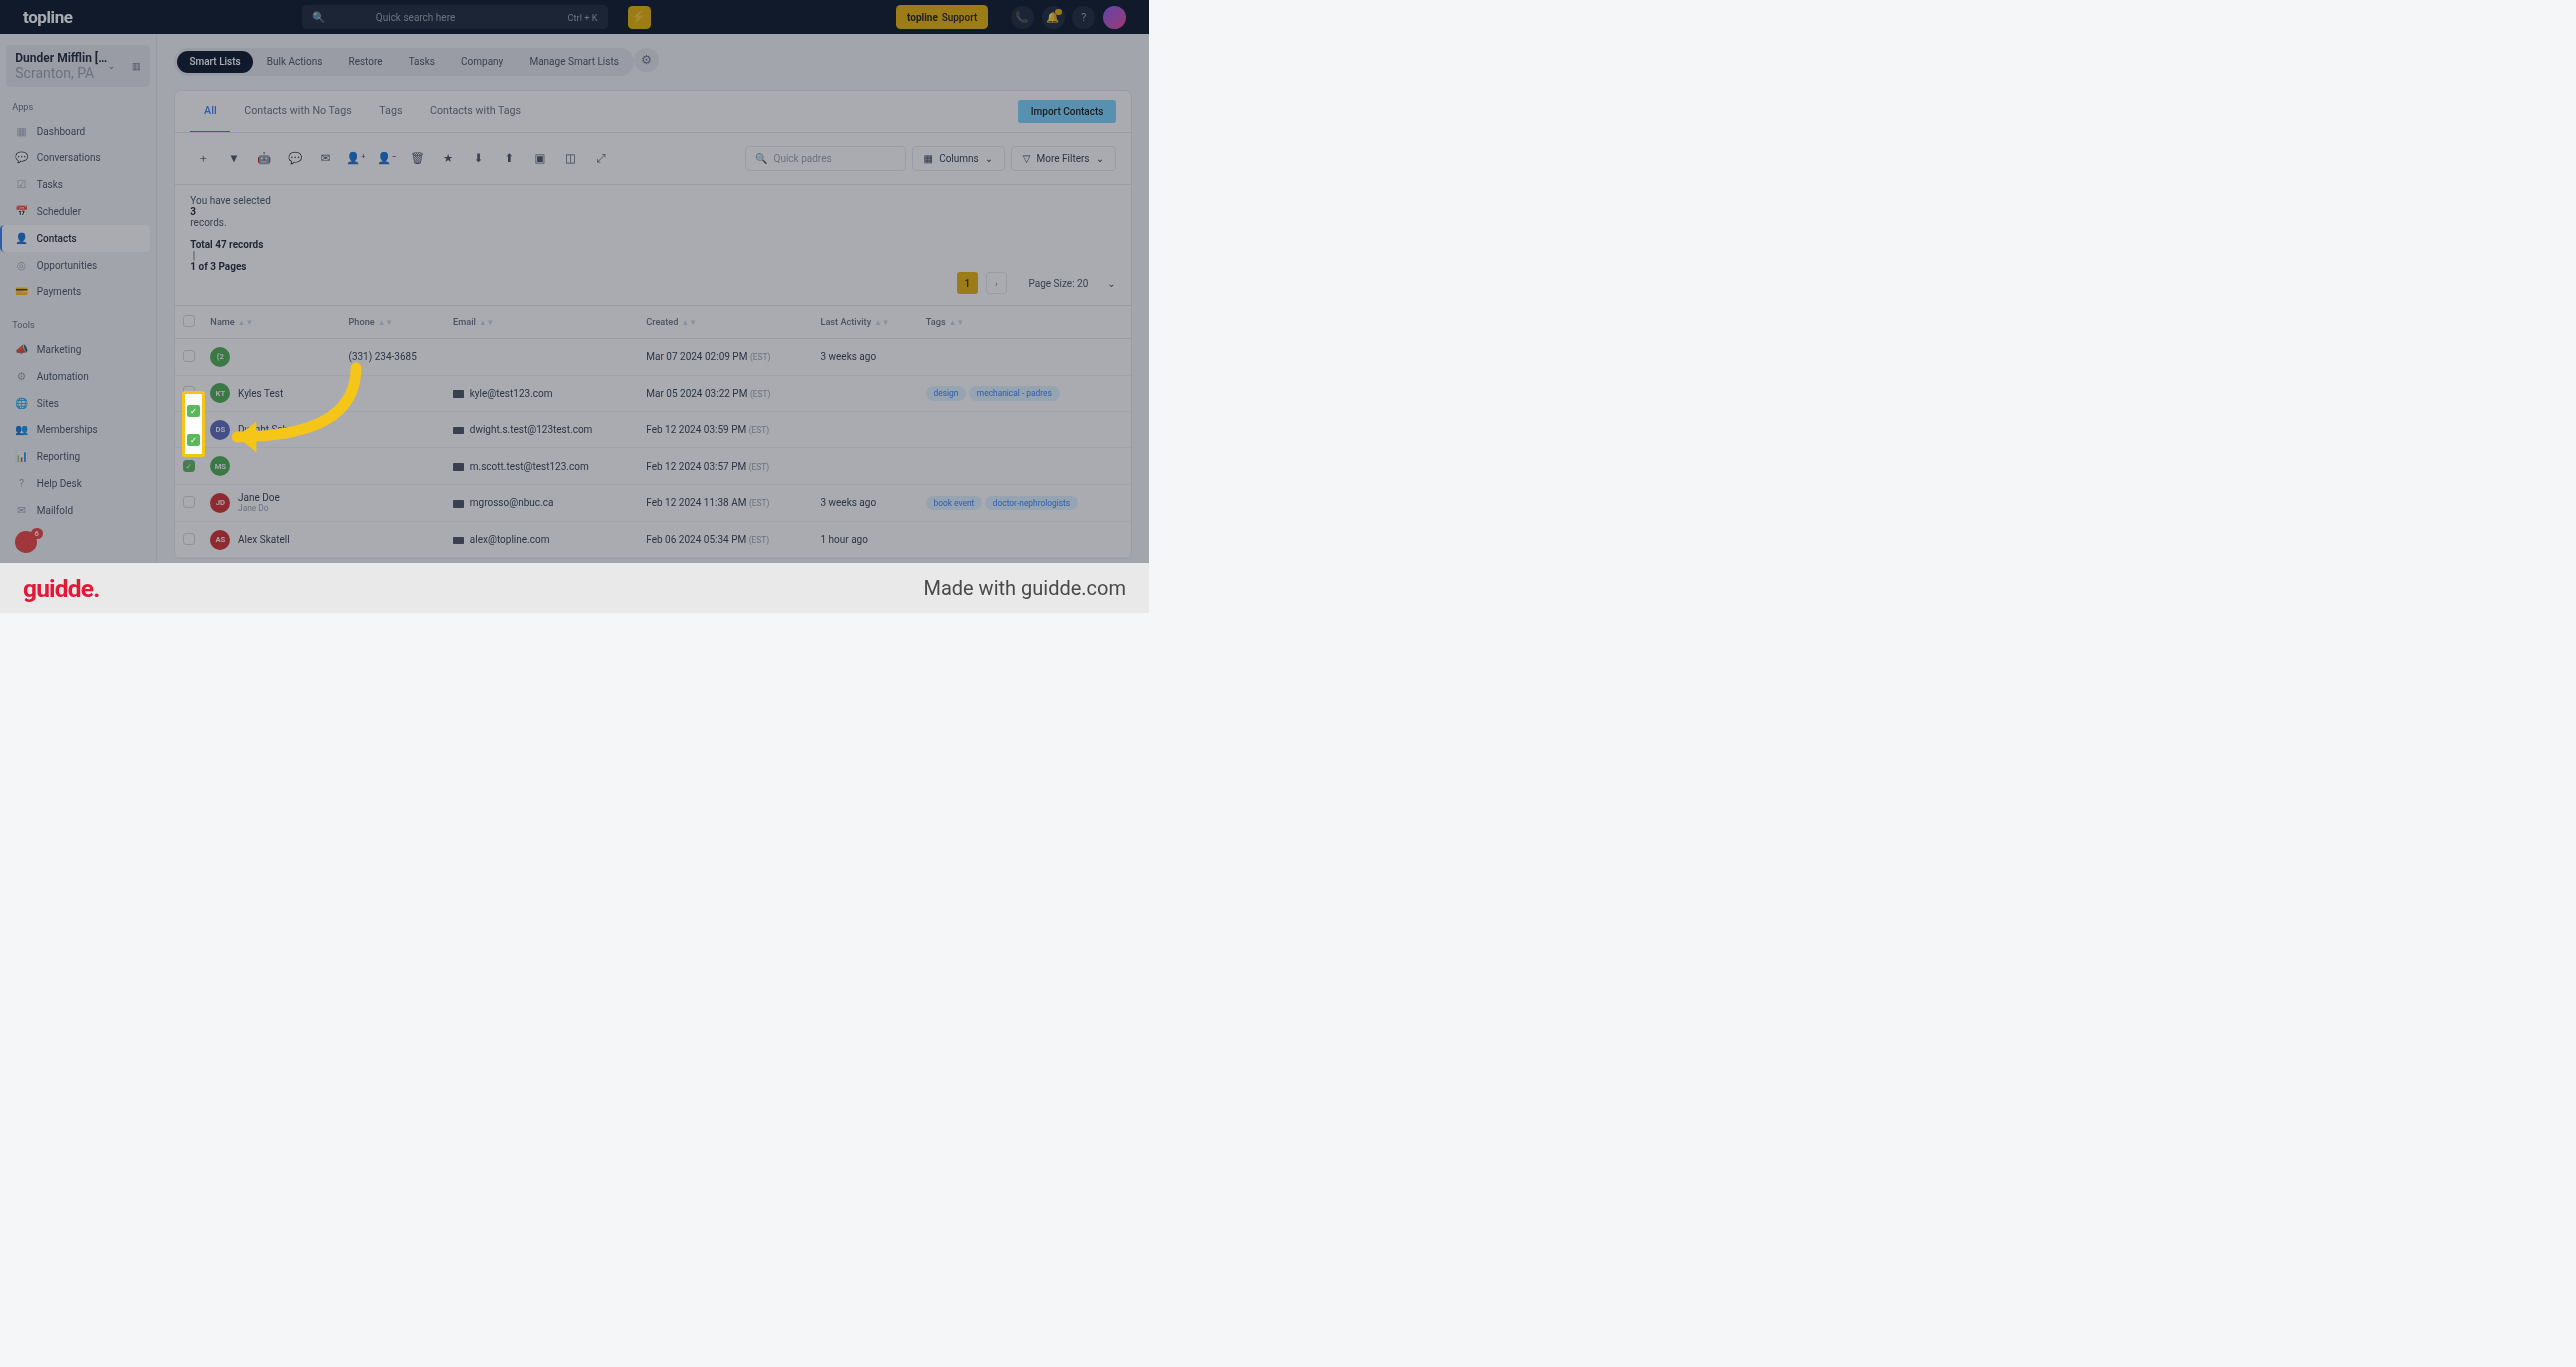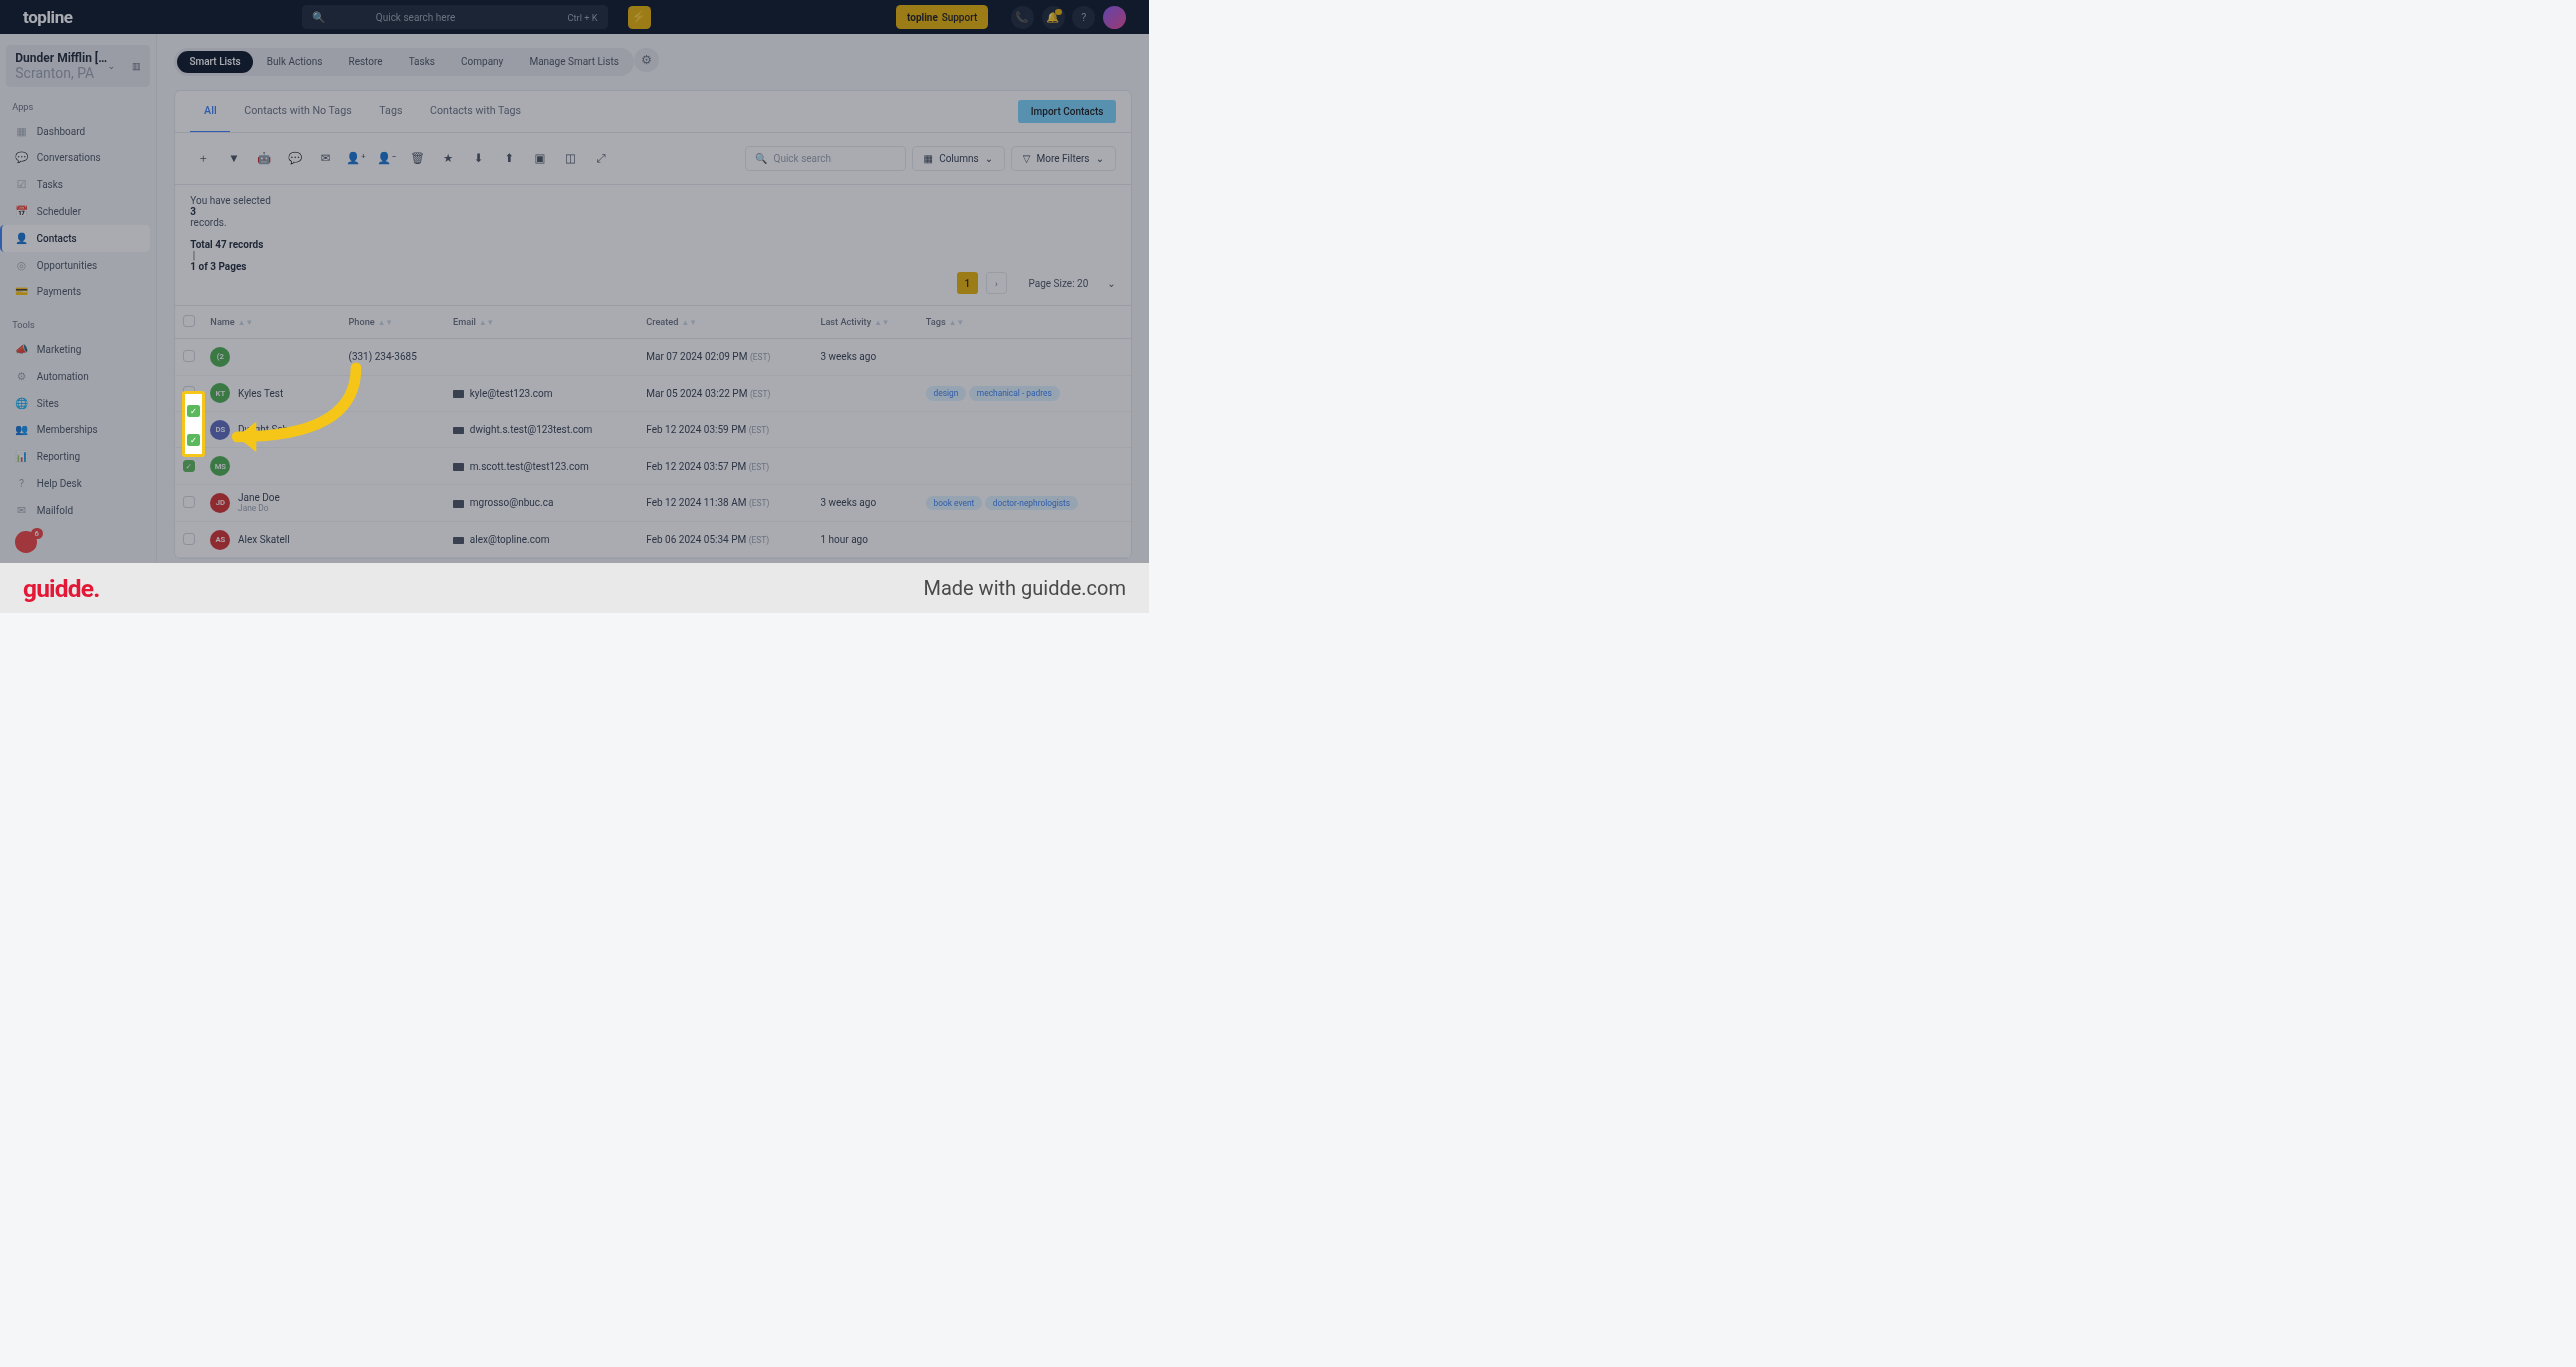--- a/index.html
+++ b/index.html
@@ -212,21 +212,21 @@
           <div class="tb-icon">★</div>
           <div class="tb-icon">⬇</div>
           <div class="tb-icon">⬆</div>
           <div class="tb-icon">▣</div>
           <div class="tb-icon">◫</div>
           <div class="tb-icon">⤢</div>
         </div>
         <div class="tb-spacer"></div>
         <div class="quick-search">
           <span>🔍</span>
-          <span>Quick search</span>
+          <span>Quick padres</span>
         </div>
         <div class="pill-btn">
           <span>▦</span>
           <span>Columns</span>
           <span>⌄</span>
         </div>
         <div class="pill-btn">
           <span>▽</span>
           <span>More Filters</span>
           <span>⌄</span>

